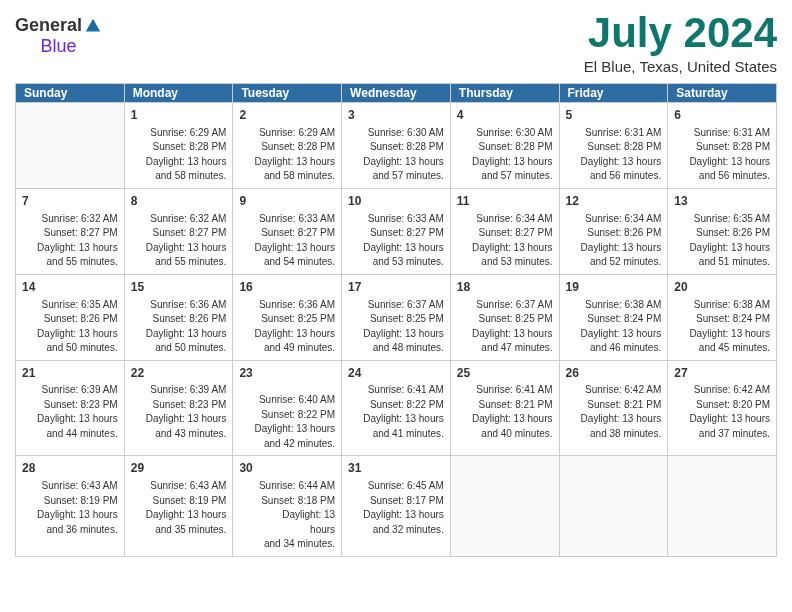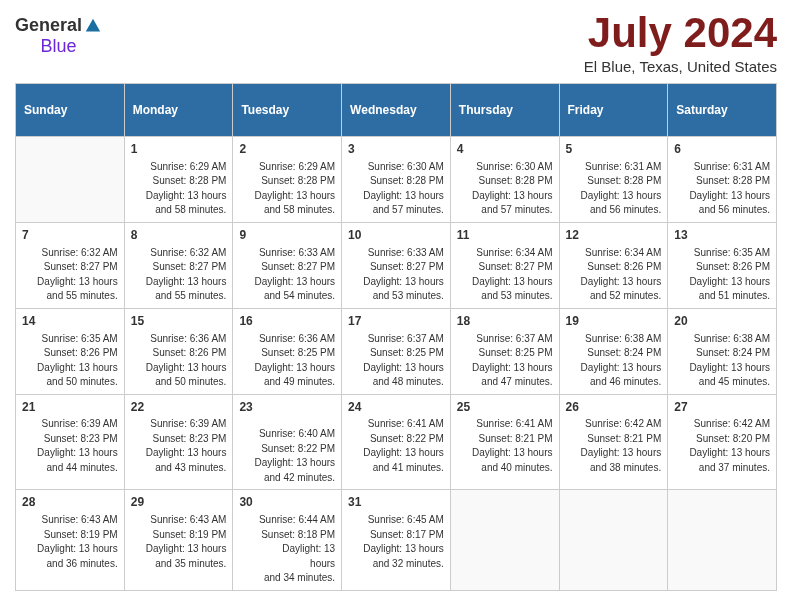--- a/index.html
+++ b/index.html
@@ -41,38 +41,38 @@
       width: 18px;
       height: 18px;
       margin-left: 2px;
     }
     .title-block {
       text-align: right;
     }
     .month-title {
       font-size: 42px;
       font-weight: bold;
-      color: #7f1d1d;
+      color: #0f766e;
       line-height: 1.1;
     }
     .location {
       font-size: 15px;
       color: #333;
       margin-top: 2px;
     }
     .calendar-table {
       width: 100%;
       border-collapse: collapse;
       font-size: 11px;
     }
     .calendar-table thead tr th {
       background-color: #2e6da4;
       color: #fff;
       text-align: left;
-      padding: 19px 8px;
+      padding: 2px 8px;
       font-size: 12px;
       font-weight: bold;
       border: 1px solid #ccc;
     }
     .calendar-table tbody tr td {
       border: 1px solid #ccc;
       vertical-align: top;
       padding: 4px 6px;
       width: calc(100% / 7);
       min-height: 70px;

